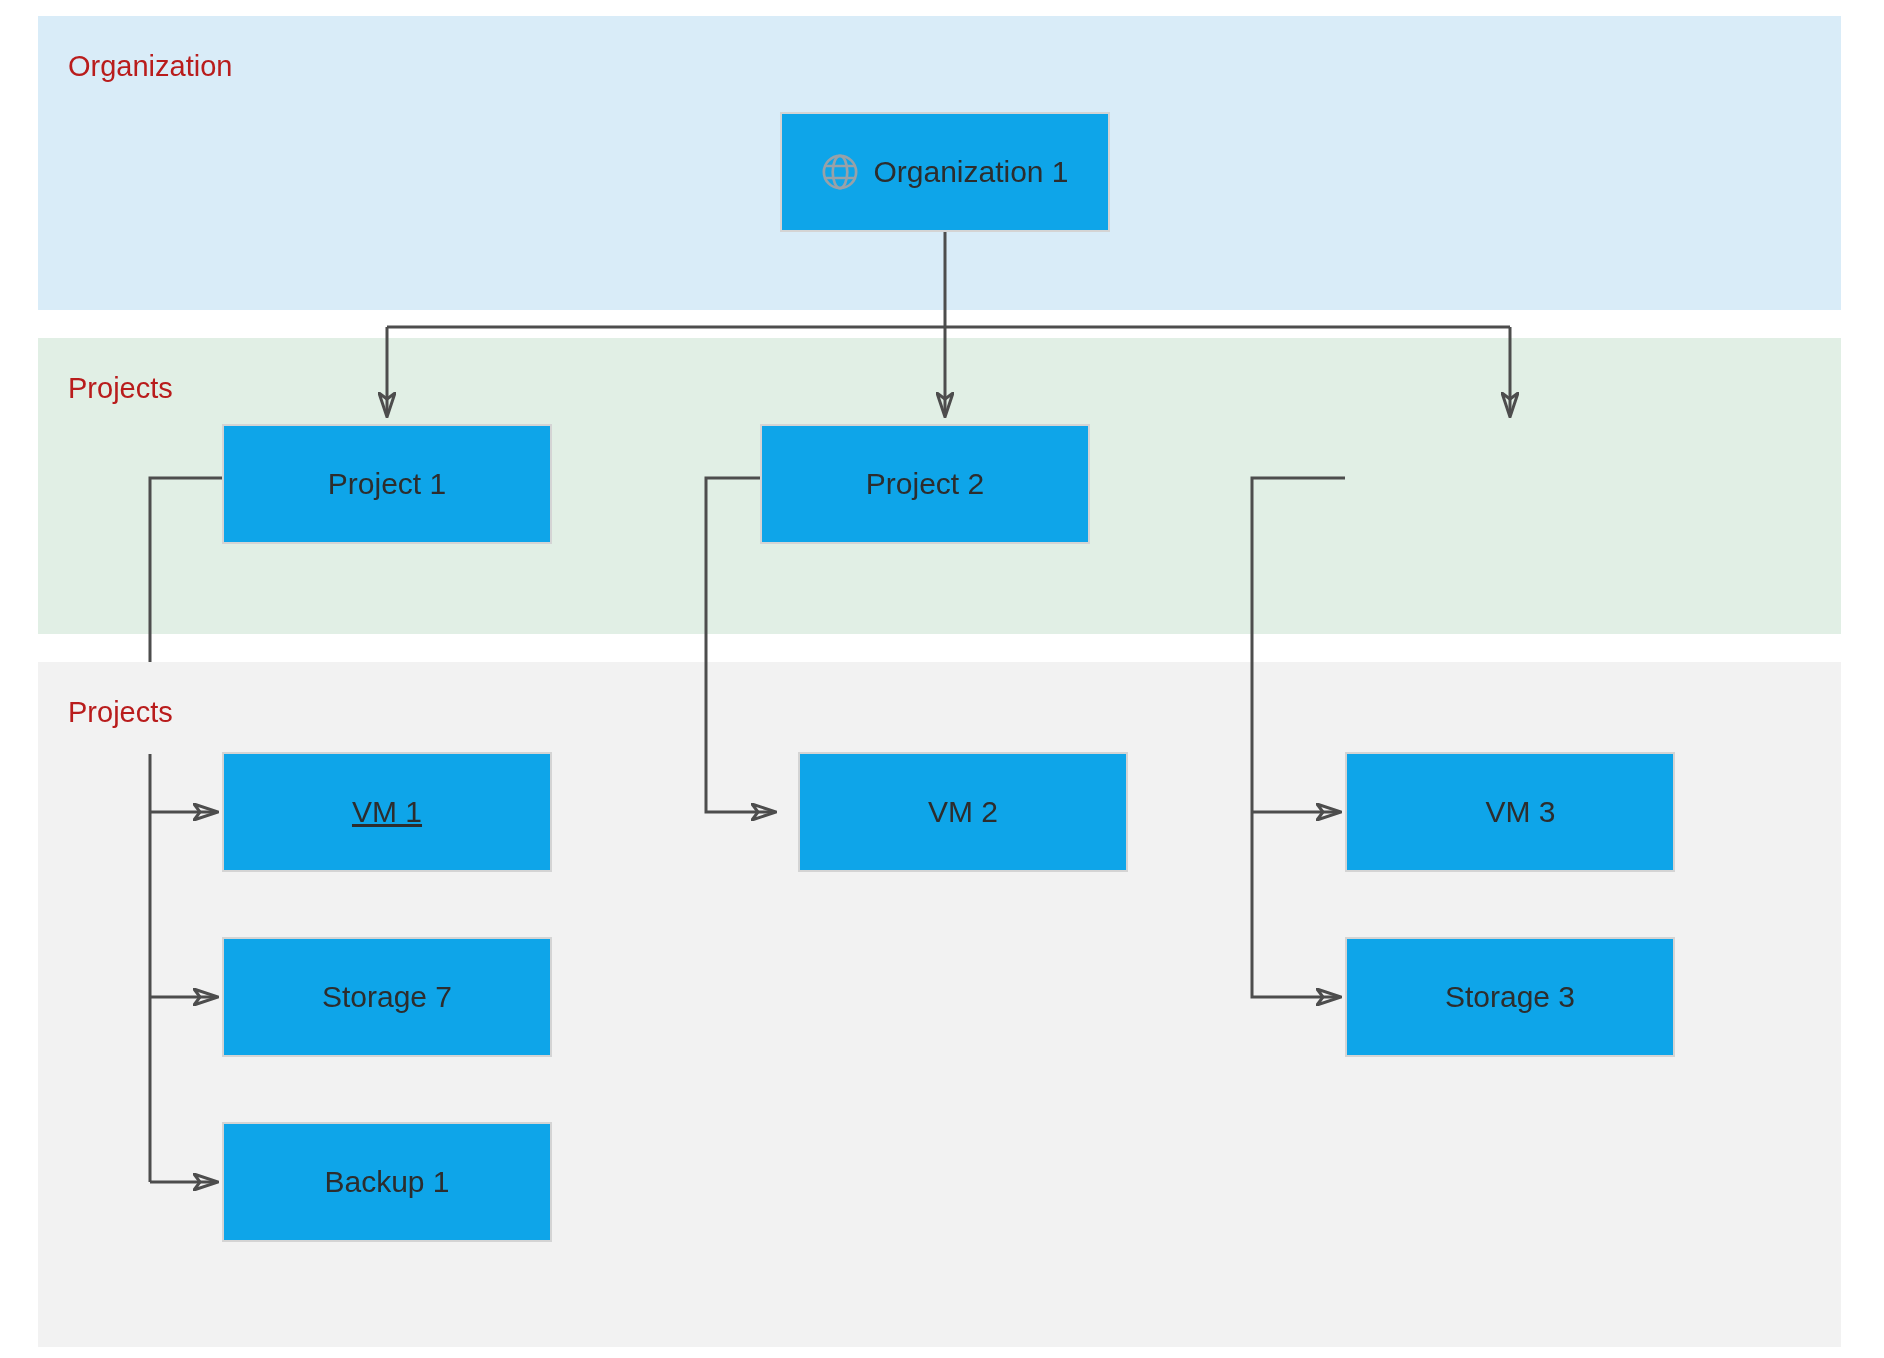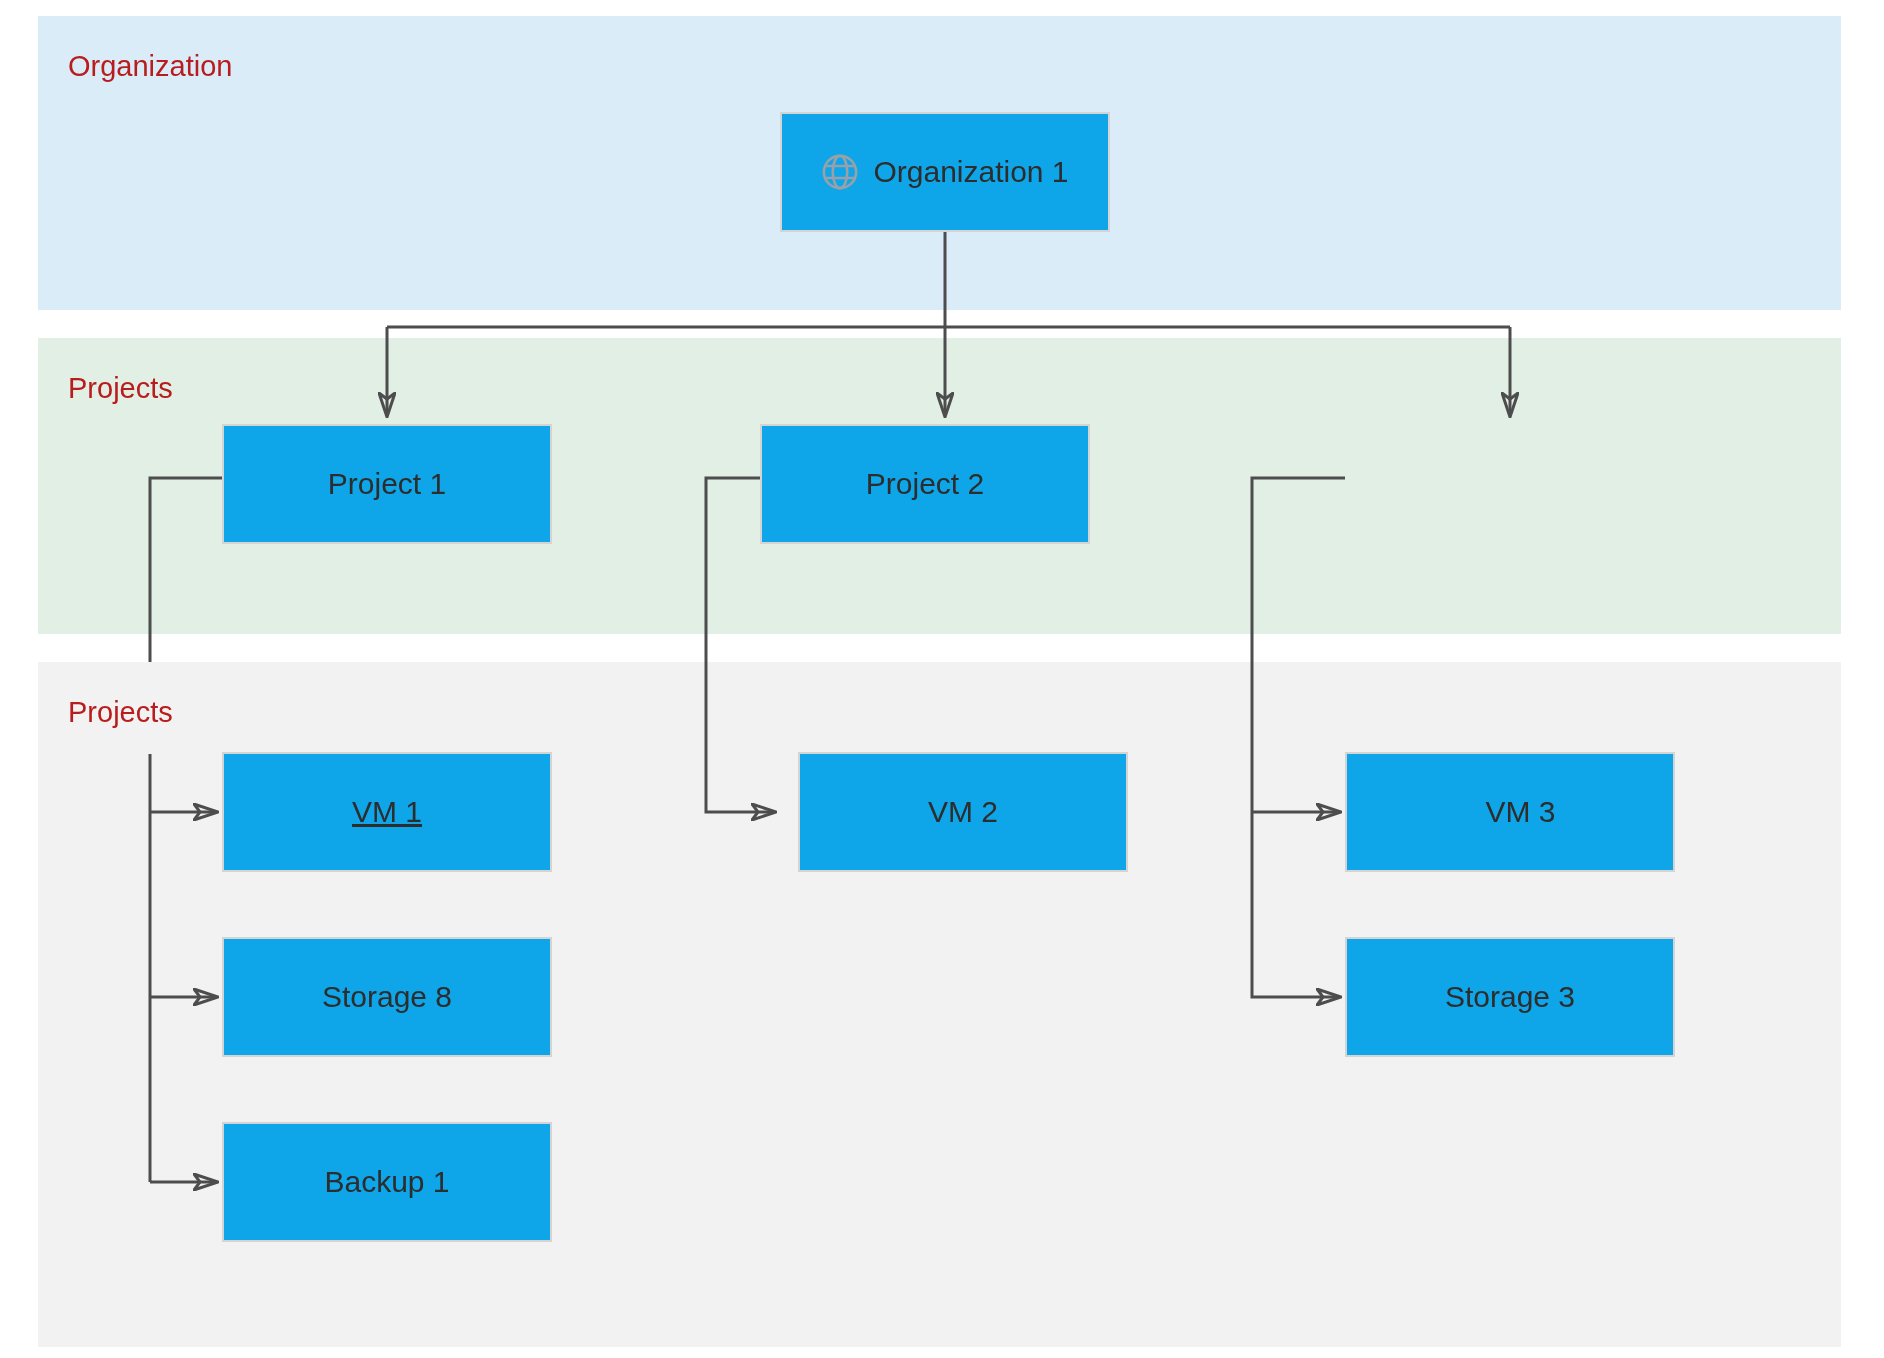--- a/index.html
+++ b/index.html
@@ -131,21 +131,21 @@
     <span>Project 1</span>
   </div>
   <div class="node node-project2">
     <span>Project 2</span>
   </div>
 
   <div class="node node-vm1">
     <span>VM 1</span>
   </div>
   <div class="node node-storage1">
-    <span>Storage 8</span>
+    <span>Storage 7</span>
   </div>
   <div class="node node-backup1">
     <span>Backup 1</span>
   </div>
 
   <div class="node node-vm2">
     <span>VM 2</span>
   </div>
 
   <div class="node node-vm3">

